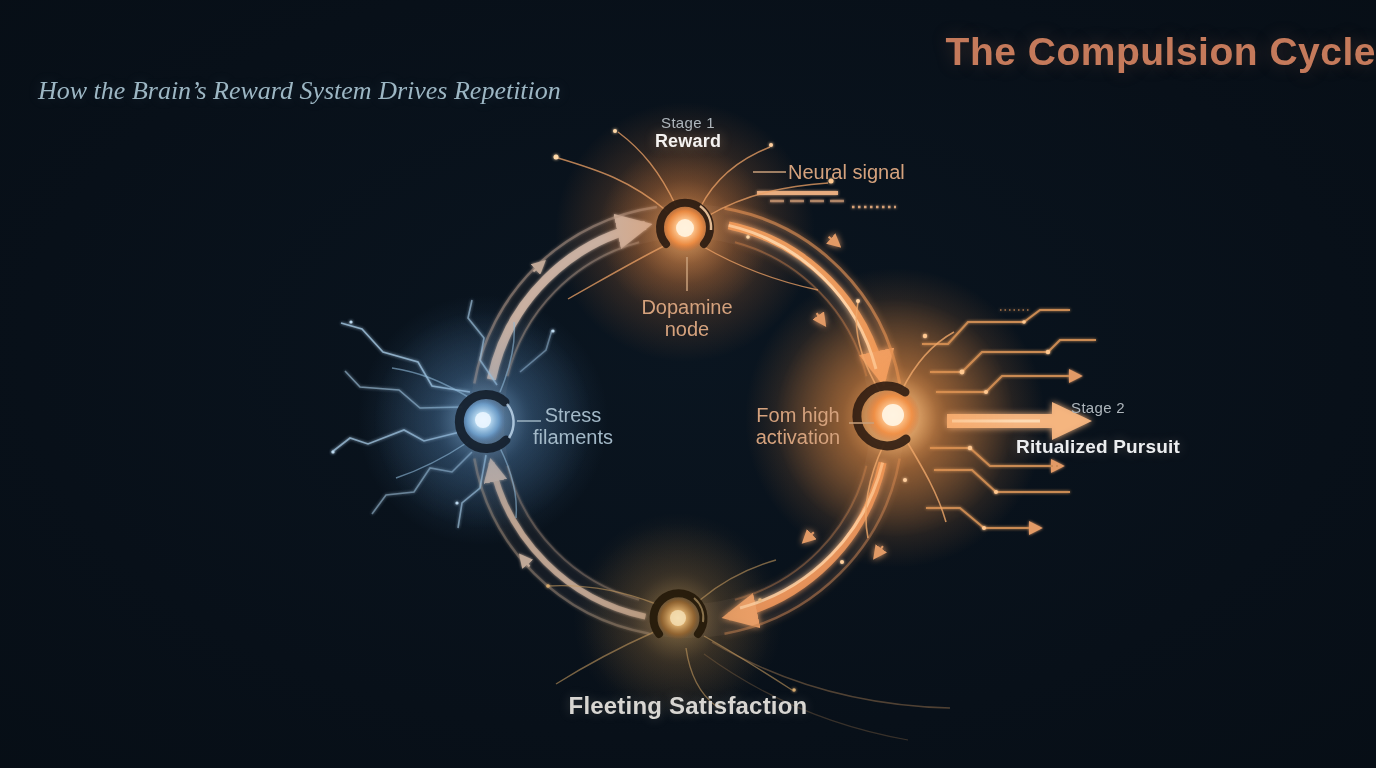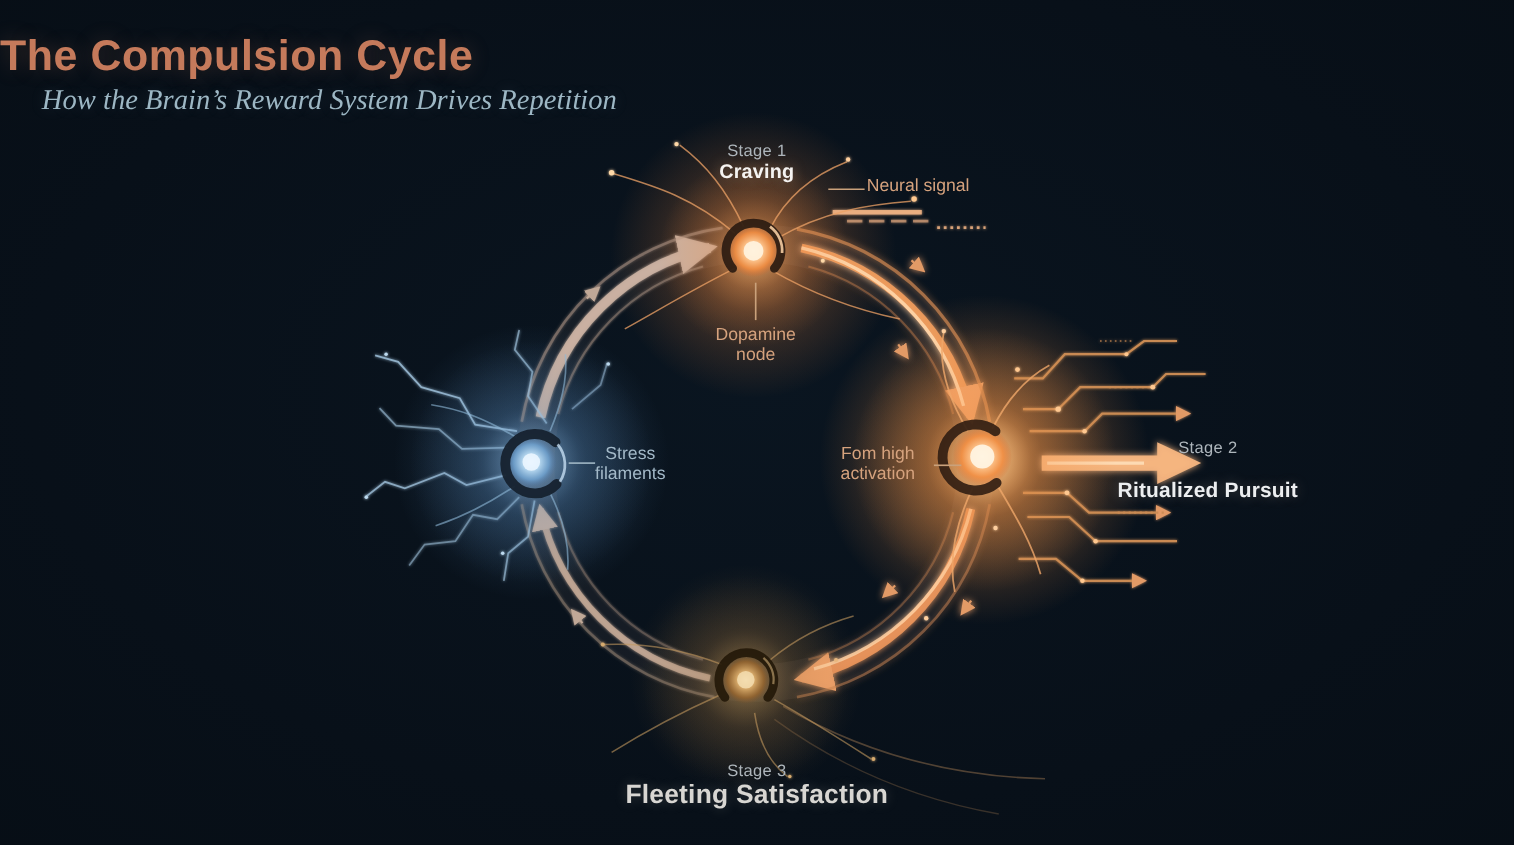--- a/index.html
+++ b/index.html
@@ -4,41 +4,41 @@
 <style>
   html,body{margin:0;padding:0;background:#060d14;}
   #canvas{
     position:relative;width:1376px;height:768px;overflow:hidden;
     background:radial-gradient(1200px 700px at 50% 46%, #0a1520 0%, #081019 55%, #060d14 100%);
     font-family:"Liberation Sans", sans-serif;
   }
   #art{position:absolute;left:0;top:0;width:1376px;height:768px;}
   .abs{position:absolute;}
   .title{
-    left:0;top:30px;width:1376px;text-align:left;
+    left:0;top:30px;width:1376px;text-align:right;
     font-size:39px;font-weight:700;letter-spacing:.5px;color:#c57a5b;
     text-shadow:0 0 18px rgba(198,122,90,.25);
   }
   .subtitle{
     left:0;top:76px;width:1376px;text-align:left;
     font-family:"Liberation Serif", serif;font-style:italic;
     font-size:26px;color:#9db7c4;text-shadow:0 0 14px rgba(150,180,200,.18);padding-left:38px;
   }
   .stage{text-align:center;}
   .stage-kicker{font-size:15px;color:#aeb6bc;letter-spacing:.3px;}
   .stage-name{font-size:19px;font-weight:700;letter-spacing:.2px;}
-  #stage-1{left:588px;top:129px;width:200px;}
+  #stage-1{left:588px;top:114px;width:200px;}
   #stage-1 .stage-name{font-size:18px;color:#f5f3f1;text-shadow:0 0 12px rgba(255,200,150,.35);}
   #stage-2{left:978px;top:399px;width:240px;}
   #stage-2 .stage-name{color:#eceef0;text-shadow:0 0 12px rgba(255,220,190,.25);margin-top:20px;}
   #stage-3{left:538px;top:692px;width:300px;}
   #stage-3 .stage-name{font-size:24px;color:#d8d6d2;text-shadow:0 0 12px rgba(230,220,200,.22);}
   #stage-4{left:158px;top:399px;width:240px;}
   #stage-4 .stage-name{color:#b4c9d8;text-shadow:0 0 12px rgba(150,190,220,.3);}
-  .ann{font-size:16px;line-height:1.12;text-align:center;}
+  .ann{font-size:20px;line-height:1.12;text-align:center;}
   .ann-orange{color:#d5a27d;}
   .ann-blue{color:#a3b9c8;}
   #ann-neural{left:788px;top:161px;width:140px;text-align:left;}
   #ann-dopamine{left:637px;top:296px;width:100px;}
   #ann-fom{left:742px;top:404px;width:112px;}
   #ann-stress{left:523px;top:404px;width:100px;}
 </style>
 </head>
 <body>
 
@@ -281,30 +281,29 @@
     <path d="M849 423 H874" stroke="#caa17b"></path>
     <path d="M517 421 H541" stroke="#9db3c2"></path>
   </g>
 </svg>
 
 <div class="abs title">The Compulsion Cycle</div>
 <div class="abs subtitle">How the Brain’s Reward System Drives Repetition</div>
 
 <div class="abs stage" id="stage-1">
   <div class="stage-kicker">Stage 1</div>
-  <div class="stage-name">Craving</div>
+  <div class="stage-name">Reward</div>
 </div>
 
 <div class="abs stage" id="stage-2">
   <div class="stage-kicker">Stage 2</div>
   <div class="stage-name">Ritualized Pursuit</div>
 </div>
 
 <div class="abs stage" id="stage-3">
-  <div class="stage-kicker">Stage 3</div>
   <div class="stage-name">Fleeting Satisfaction</div>
 </div>
 
 
 <div class="abs ann ann-orange" id="ann-neural">Neural signal</div>
 <div class="abs ann ann-orange" id="ann-dopamine">Dopamine node</div>
 <div class="abs ann ann-orange" id="ann-fom">Fom high activation</div>
 <div class="abs ann ann-blue" id="ann-stress">Stress filaments</div>
 
 </div>

